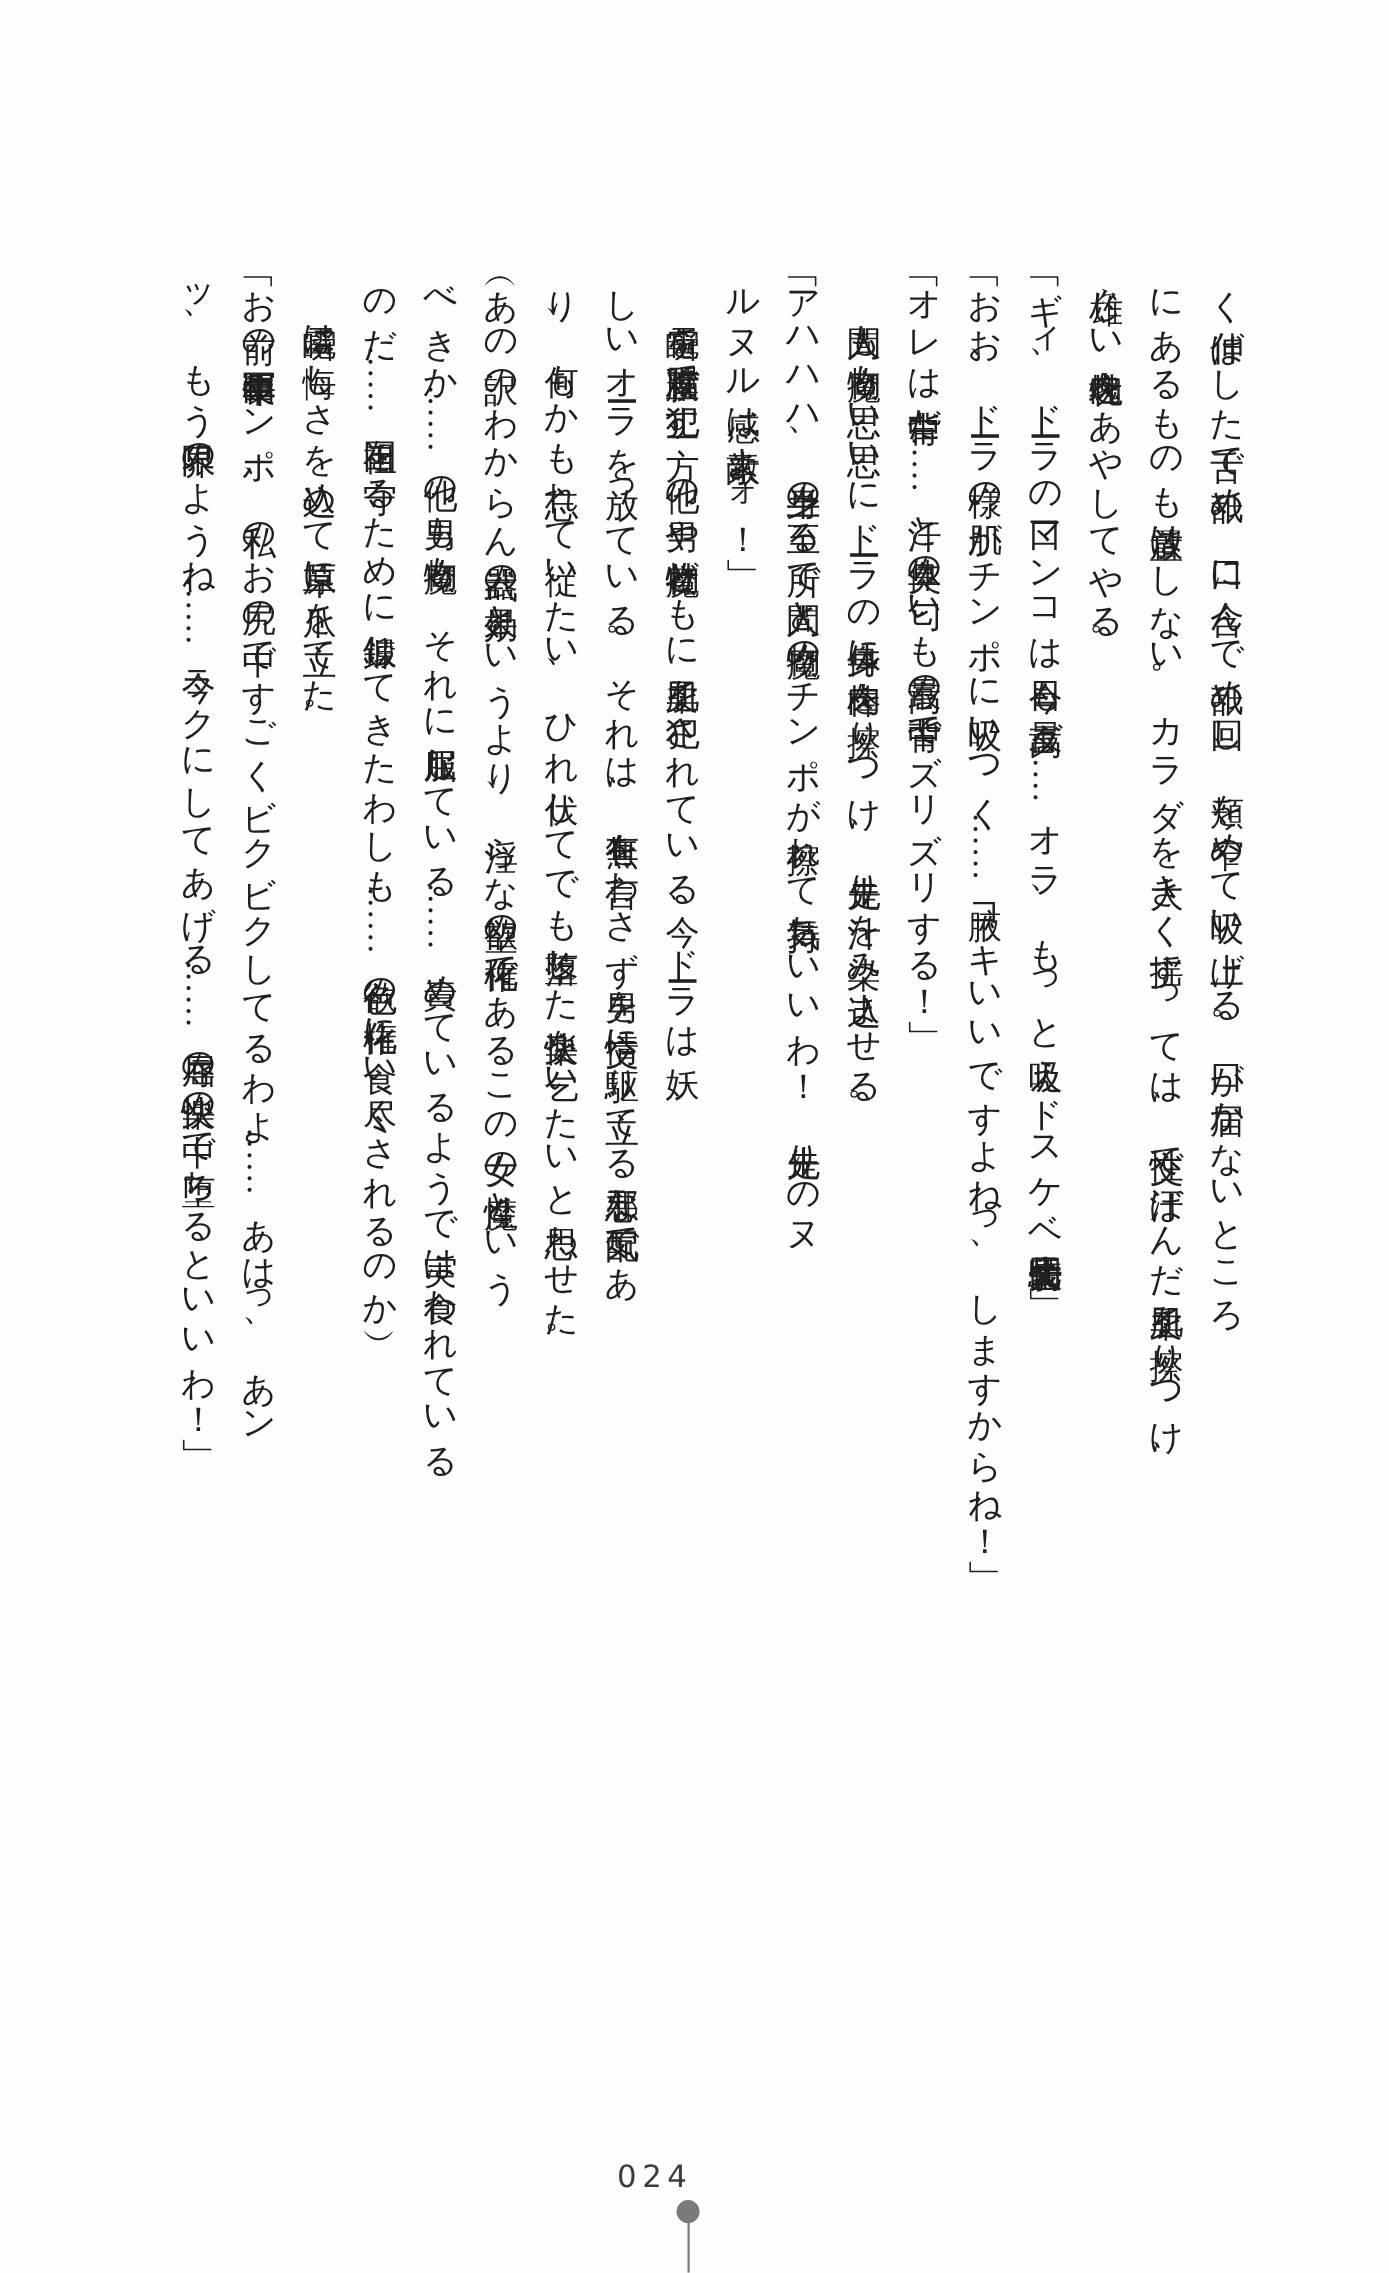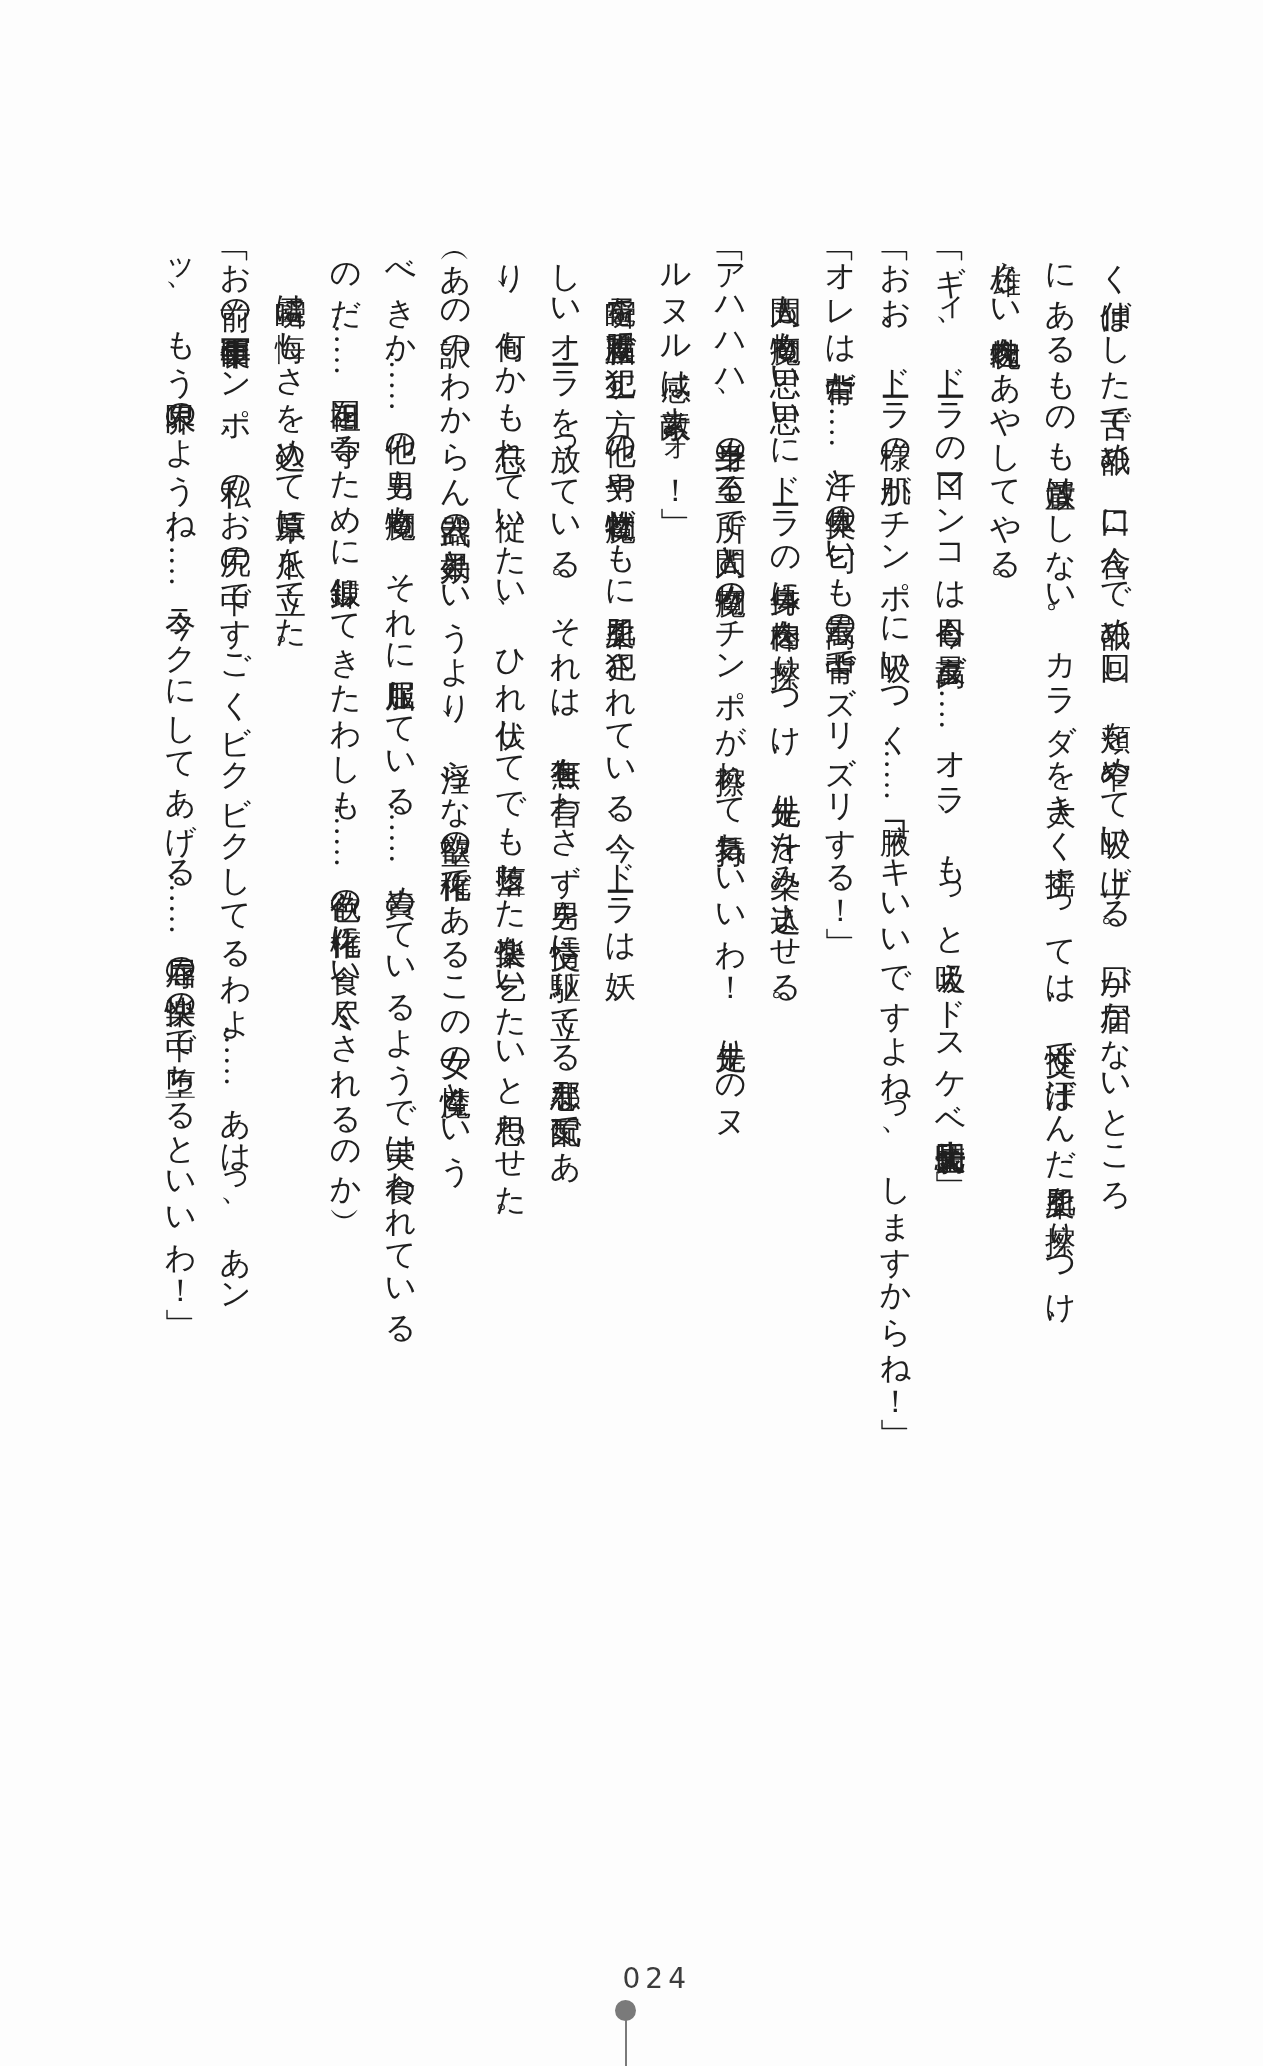--- a/index.html
+++ b/index.html
@@ -45,21 +45,21 @@
     width: 100%;
     top: 0;
     height: 100%;
     pointer-events: none;
   }
   .page-number {
     position: absolute;
     top: 1962px;
     left: 561px;
     width: 130px;
-    text-align: right;
+    text-align: left;
     font-family: "DejaVu Sans", "Liberation Sans", sans-serif;
     font-size: 28px;
     font-weight: 400;
     letter-spacing: 5px;
     color: var(--pagenum, #3c3c3c);
   }
   .footer-dot {
     position: absolute;
     top: 2000px;
     left: 615px;

